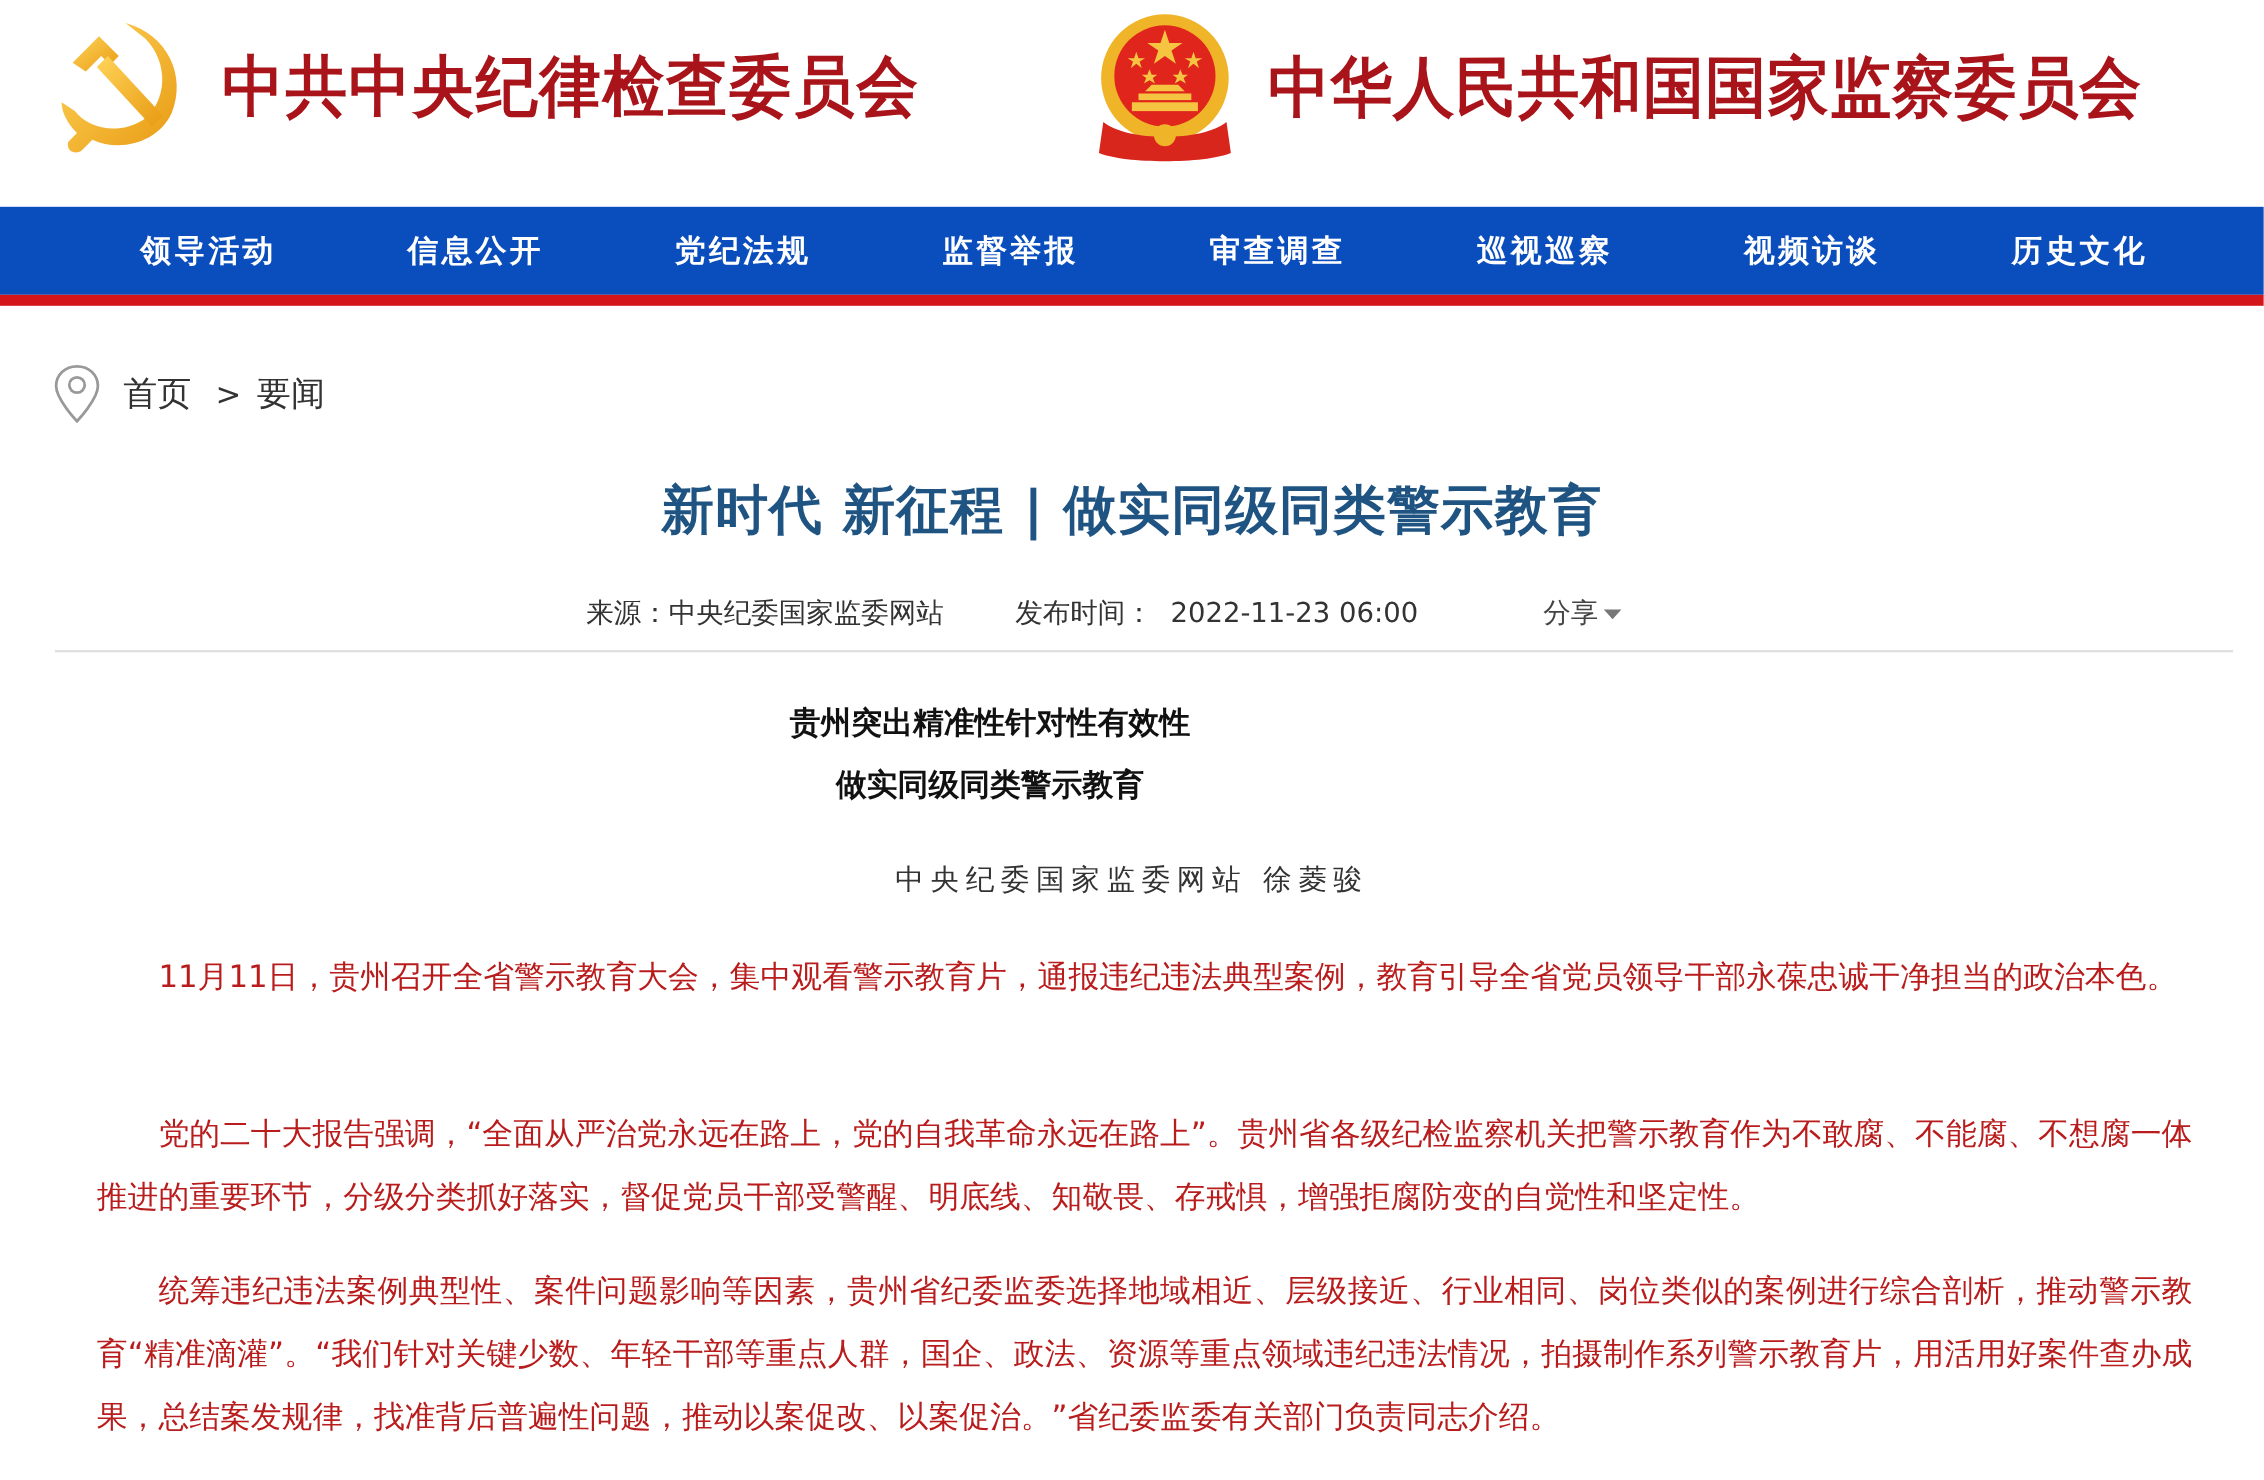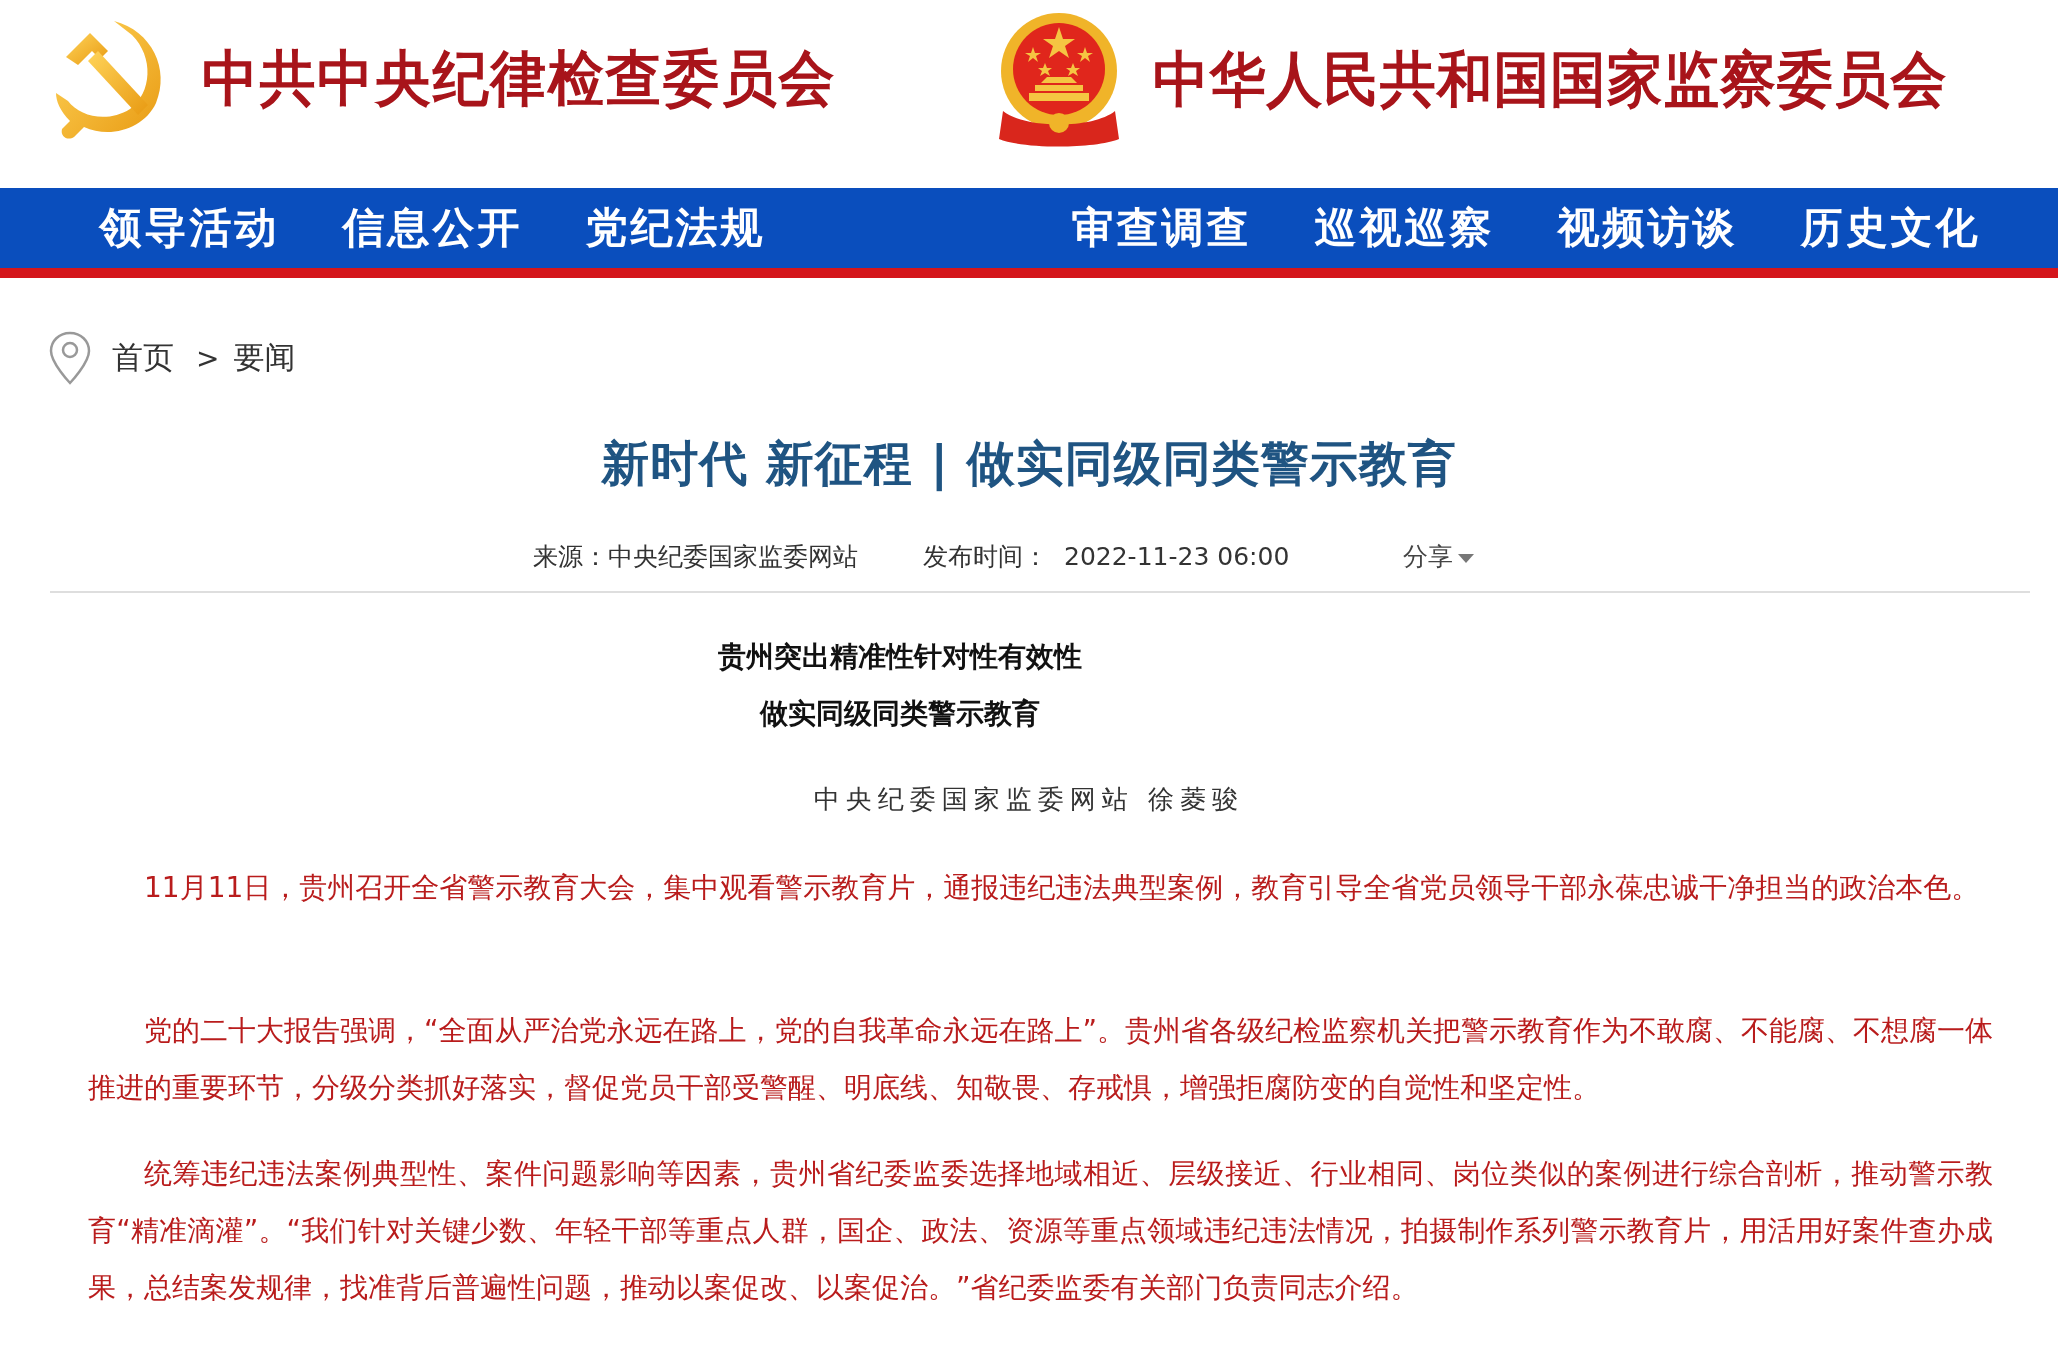--- a/index.html
+++ b/index.html
@@ -9,21 +9,21 @@
   .brand { position: absolute; display: flex; align-items: center; }
   .brand-left { left: 52px; top: 14px; height: 130px; }
   .brand-right { left: 995px; top: 10px; height: 140px; }
   .brand-text { font-family: "DejaVu Serif", "Liberation Serif", serif; font-weight: bold; color: #a8141a; font-size: 60px; letter-spacing: 2px; white-space: nowrap; transform: scaleX(0.93); transform-origin: left center; }
   .brand-left .brand-text { margin-left: 30px; }
   .brand-right .brand-text { margin-left: 30px; letter-spacing: 1px; }
   .logo { flex: none; }
 
   .nav { position: absolute; left: 0; top: 188px; width: 2058px; height: 80px; background: #0a4ebd; }
   .nav-stripe { position: absolute; left: 0; top: 268px; width: 2058px; height: 10px; background: #d4161b; }
-  .nav-item { position: absolute; top: 0; height: 84px; line-height: 80px; width: 243px; text-align: center; color: #ffffff; font-family: "DejaVu Serif", "Liberation Serif", serif; font-weight: bold; font-size: 42px; letter-spacing: 3px; cursor: pointer; }
+  .nav-item { position: absolute; top: 0; height: 84px; line-height: 80px; width: 243px; text-align: center; color: #ffffff; font-family: "DejaVu Serif", "Liberation Serif", serif; font-weight: bold; font-size: 28px; letter-spacing: 3px; cursor: pointer; }
 
   .breadcrumb { position: absolute; left: 48px; top: 330px; height: 56px; display: flex; align-items: center; font-size: 31px; color: #333; }
   .crumb-icon { width: 44px; height: 56px; margin-right: 20px; }
   .crumb-home { cursor: pointer; color: #333; }
   .crumb-sep { margin: 0 14px 0 22px; font-size: 28px; }
 
   .article-title { position: absolute; left: 0; top: 432px; width: 2058px; text-align: center; font-size: 48px; font-weight: bold; color: #1f5482; letter-spacing: 1px; }
 
   .meta { position: absolute; top: 540px; left: 0; width: 1826px; height: 40px; font-size: 25px; color: #333; }
   .meta-source { position: absolute; left: 533px; top: 0; white-space: nowrap; }
@@ -84,20 +84,21 @@
       <circle cx="64" cy="112" r="10" fill="#f0b429"></circle>
     </svg>
     <span class="brand-text">中华人民共和国国家监察委员会</span>
   </div>
 </div>
 
 <div class="nav">
   <a class="nav-item" style="left:68px">领导活动</a>
   <a class="nav-item" style="left:311px">信息公开</a>
   <a class="nav-item" style="left:554px">党纪法规</a>
+  <a class="nav-item" style="left:797px">监督举报</a>
   <a class="nav-item" style="left:1040px">审查调查</a>
   <a class="nav-item" style="left:1283px">巡视巡察</a>
   <a class="nav-item" style="left:1526px">视频访谈</a>
   <a class="nav-item" style="left:1769px">历史文化</a>
 </div>
 <div class="nav-stripe"></div>
 
 <div class="breadcrumb">
   <svg class="crumb-icon" viewBox="0 0 44 56">
     <path d="M22 3 C11 3 3 11 3 21 C3 33 22 53 22 53 C22 53 41 33 41 21 C41 11 33 3 22 3 Z" fill="none" stroke="#999" stroke-width="2.5"></path>

